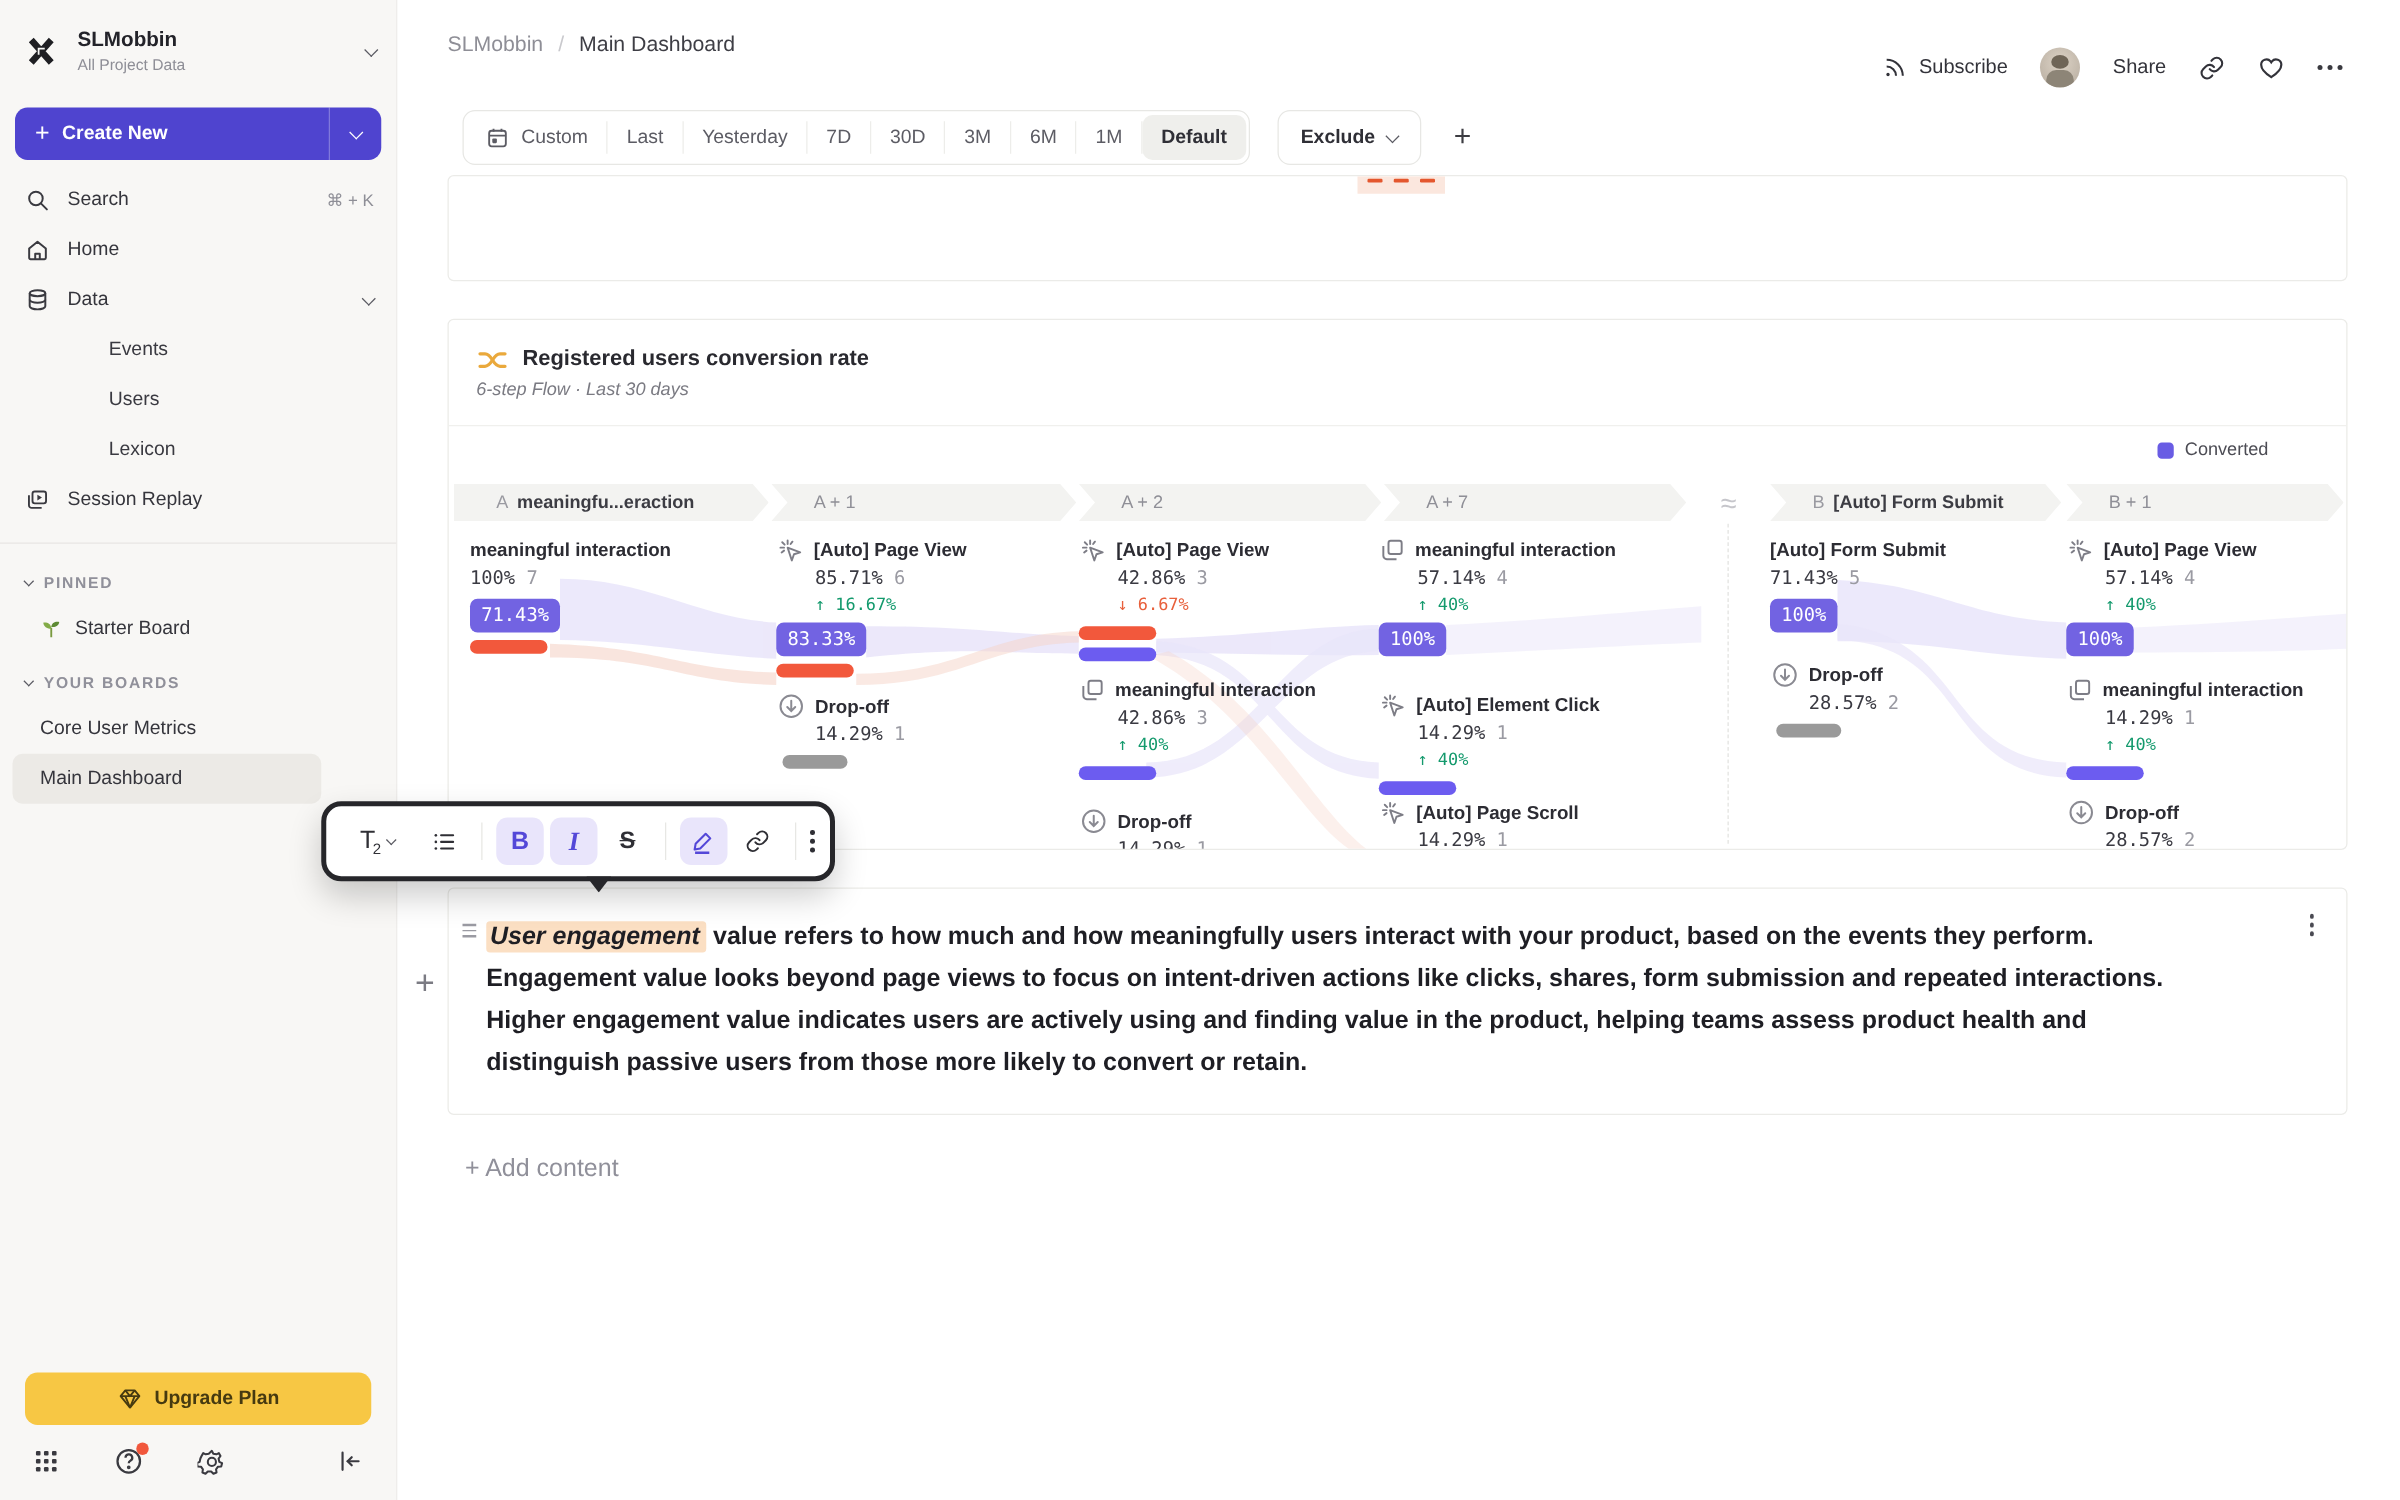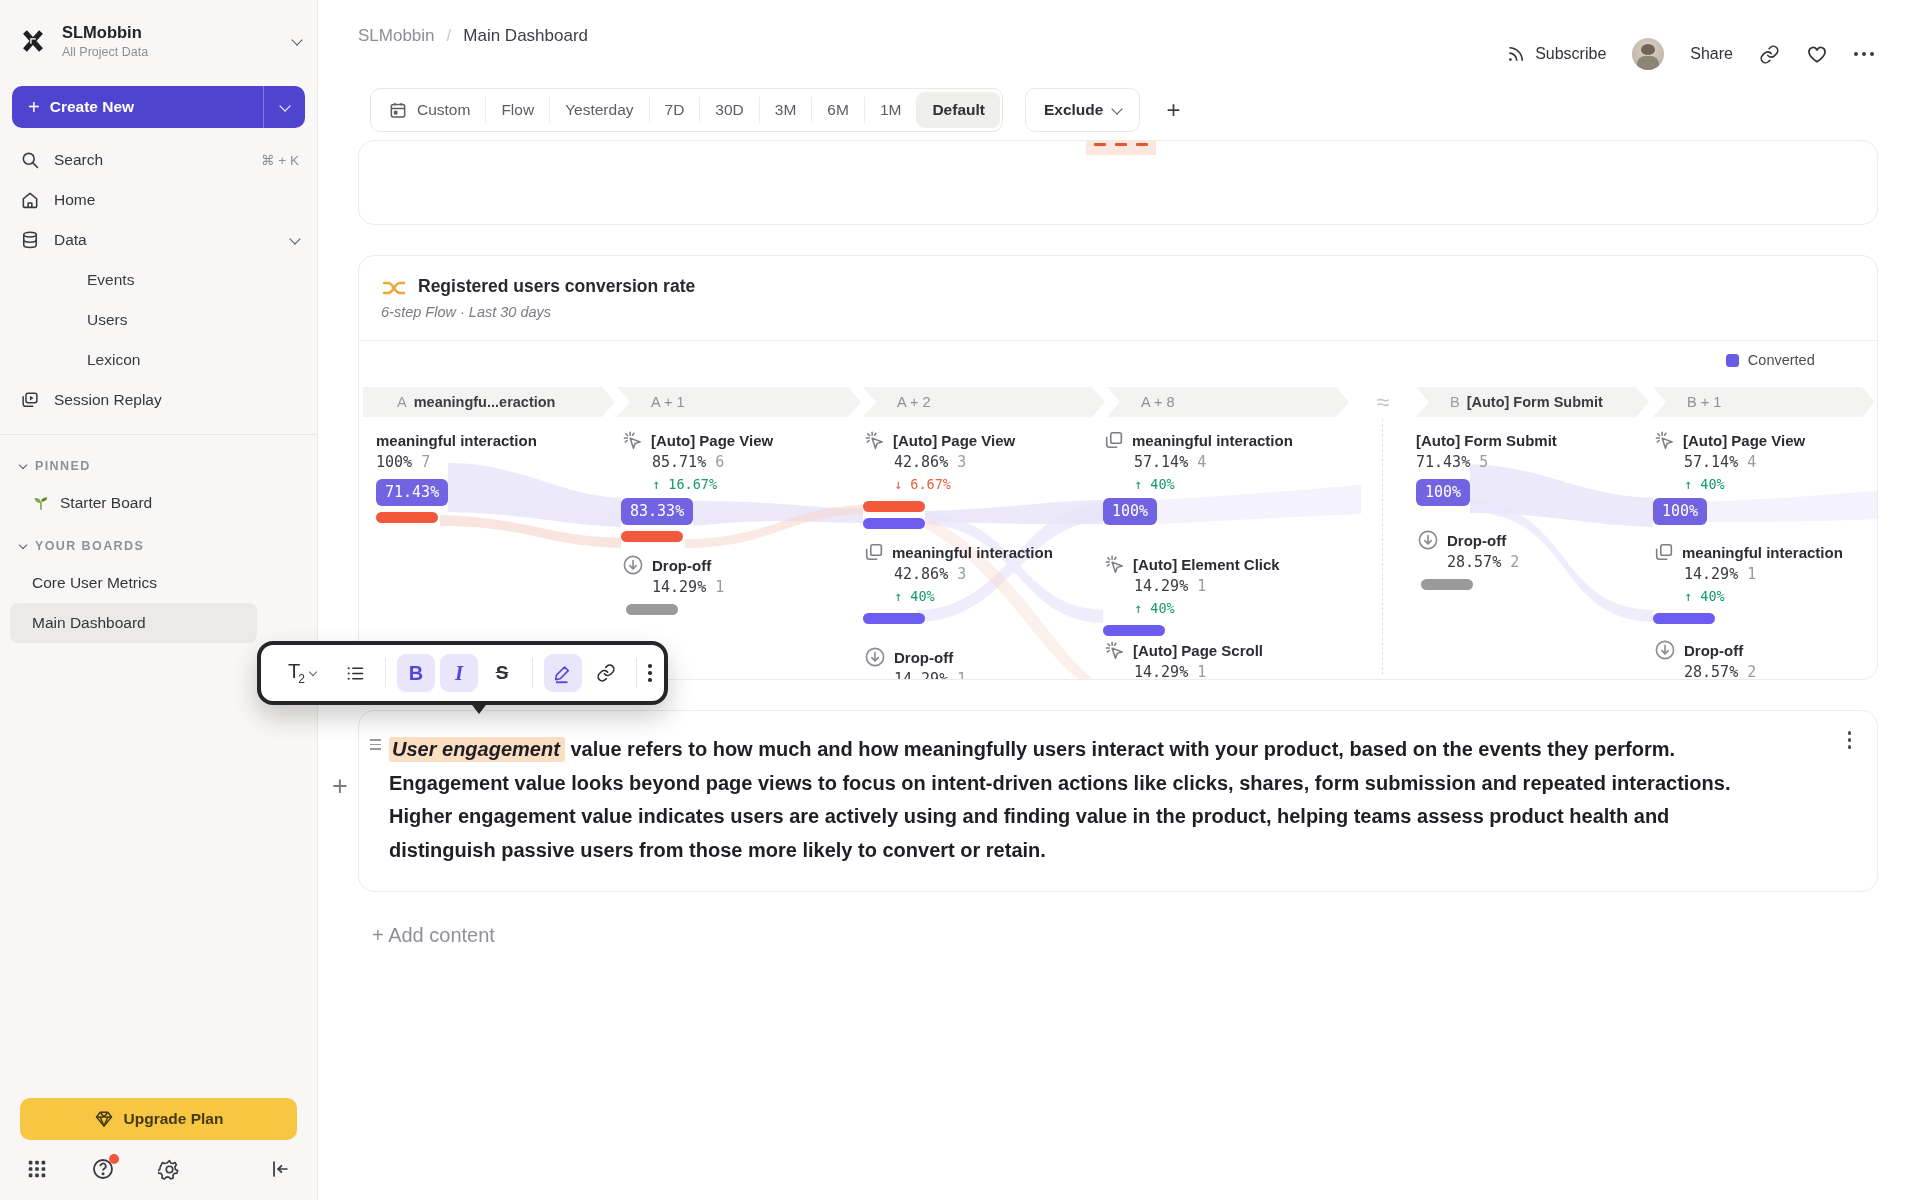--- a/index.html
+++ b/index.html
@@ -71,21 +71,21 @@
   
   .datebar { position:absolute; left:52px; top:88px; height:44px; display:flex; align-items:center; gap:22px; }
   .tab-group { height:44px; display:flex; align-items:center; border:1px solid #e7e7e4; border-radius:10px; background:#fff; padding:0 2px; }
   .tab { height:36px; border:0; background:transparent; display:flex; align-items:center; gap:9px; padding:0 15px; font-size:15.5px; color:#5c5c64; font-family:inherit; cursor:pointer; border-radius:8px; }
   .tab.active { background:#efefec; color:#2f2f36; font-weight:600; }
   .tab-div { width:1px; height:26px; background:#ededEA; }
   .btn-exclude { height:44px; border:1px solid #e7e7e4; background:#fff; border-radius:10px; padding:0 18px; display:flex; align-items:center; gap:10px; font-size:15.5px; font-weight:600; color:#2f2f36; font-family:inherit; cursor:pointer; }
   .plus-btn { font-size:24px; color:#3c3c42; cursor:pointer; background:none; border:0; font-family:inherit; padding:0 4px; }
 
   
-  .card { position:absolute; left:40px; width:1520px; background:#fff; border:1px solid #ebebe8; border-radius:16px; }
+  .card { position:absolute; left:40px; width:1520px; background:#fff; border:1px solid #ebebe8; border-radius:5px; }
   .partial-card { top:140px; height:85px; overflow:hidden; }
   .partial-remnant { position:absolute; left:727px; top:0; width:70px; height:14px; background:#fbe7de; display:flex; gap:9px; padding:2px 6px 0 8px; }
   .partial-remnant i { width:12px; height:3px; background:#e4572e; border-radius:1px; }
 
   .flow-card { top:255px; height:425px; overflow:hidden; }
   .fc-head { position:absolute; left:22px; top:20px; display:flex; gap:11px; }
   .fc-title { font-size:17.5px; font-weight:700; color:#29292f; }
   .fc-sub { position:absolute; left:22px; top:48px; font-size:14.5px; color:#7a7a82;font-style:italic; }
   .fc-div { position:absolute; left:0; right:0; top:84px; height:1px; background:#f0f0ed; }
   .legend { position:absolute; right:26px; top:96px; display:flex; gap:24px;flex-direction:column; }
@@ -345,21 +345,21 @@
           <button class="tab">
             <svg class="ic" width="20" height="20" viewBox="0 0 24 24" fill="none" stroke="#5c5c64" stroke-width="1.8">
               <rect x="4" y="5.5" width="16" height="15" rx="2.4"></rect>
               <path d="M4 10.2 h16 M8.2 3.5 v3 M15.8 3.5 v3"></path>
               <rect x="7" y="13" width="4.4" height="4.4" rx="1" fill="#5c5c64" stroke="none"></rect>
             </svg>
             <span>Custom</span>
           </button>
           <div class="tab-div"></div>
           <button class="tab">
-            <span>Flow</span>
+            <span>Last</span>
           </button>
           <div class="tab-div"></div>
           <button class="tab">
             <span>Yesterday</span>
           </button>
           <div class="tab-div"></div>
           <button class="tab">
             <span>7D</span>
           </button>
           <div class="tab-div"></div>
@@ -525,21 +525,21 @@
                 <path d="M12 7.5 v8 M8.8 12.6 L12 15.8 l3.2-3.2"></path>
               </svg>
               <span>Drop-off</span>
             </div>
             <div class="n-stats ind">
               <span class="pct">14.29%</span>
               <span class="cnt">1</span>
             </div>
           </div>
           <div class="seg" style="left: 748px; width: 242px;">
-            <span class="lbl">A + 8</span>
+            <span class="lbl">A + 7</span>
           </div>
           <div class="node" style="left: 744px; top: 173px;"><div class="n-title">
               <svg class="ic" width="22" height="22" viewBox="0 0 24 24" fill="none" stroke="#7d7d86" stroke-width="1.7">
                 <rect x="8.5" y="4" width="11.5" height="11.5" rx="2"></rect>
                 <path d="M15.5 20 H7 a3 3 0 0 1 -3 -3 V8.5"></path>
               </svg>
               <span>meaningful interaction</span>
             </div><div class="n-stats ind">
               <span class="pct">57.14%</span>
               <span class="cnt">4</span>

